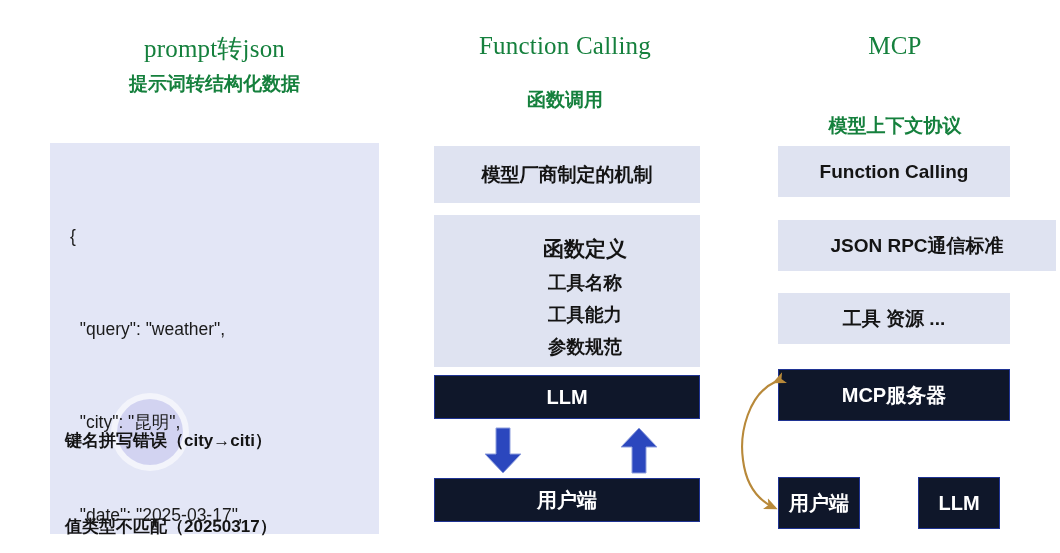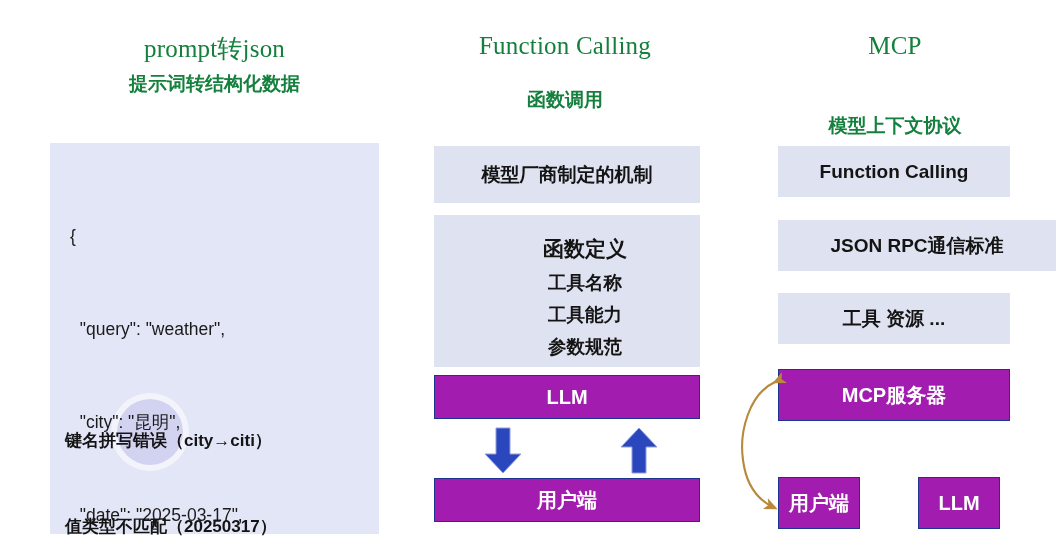--- a/index.html
+++ b/index.html
@@ -79,21 +79,21 @@
     font-weight: 600;
     text-align: center;
   }
   .lightbox.stack {
     flex-direction: column;
     justify-content: flex-start;
     padding-left: 36px;
   }
   .bluebox {
     position: absolute;
-    background: #a21caf;
+    background: #0f172a;
     border: 1px solid #1f3393;
     display: flex;
     align-items: center;
     justify-content: center;
     color: #ffffff;
     font-size: 20px;
     font-weight: 600;
     text-align: center;
   }
   .fn-title { font-size: 21px; font-weight: 600; margin-top: 20px; }

